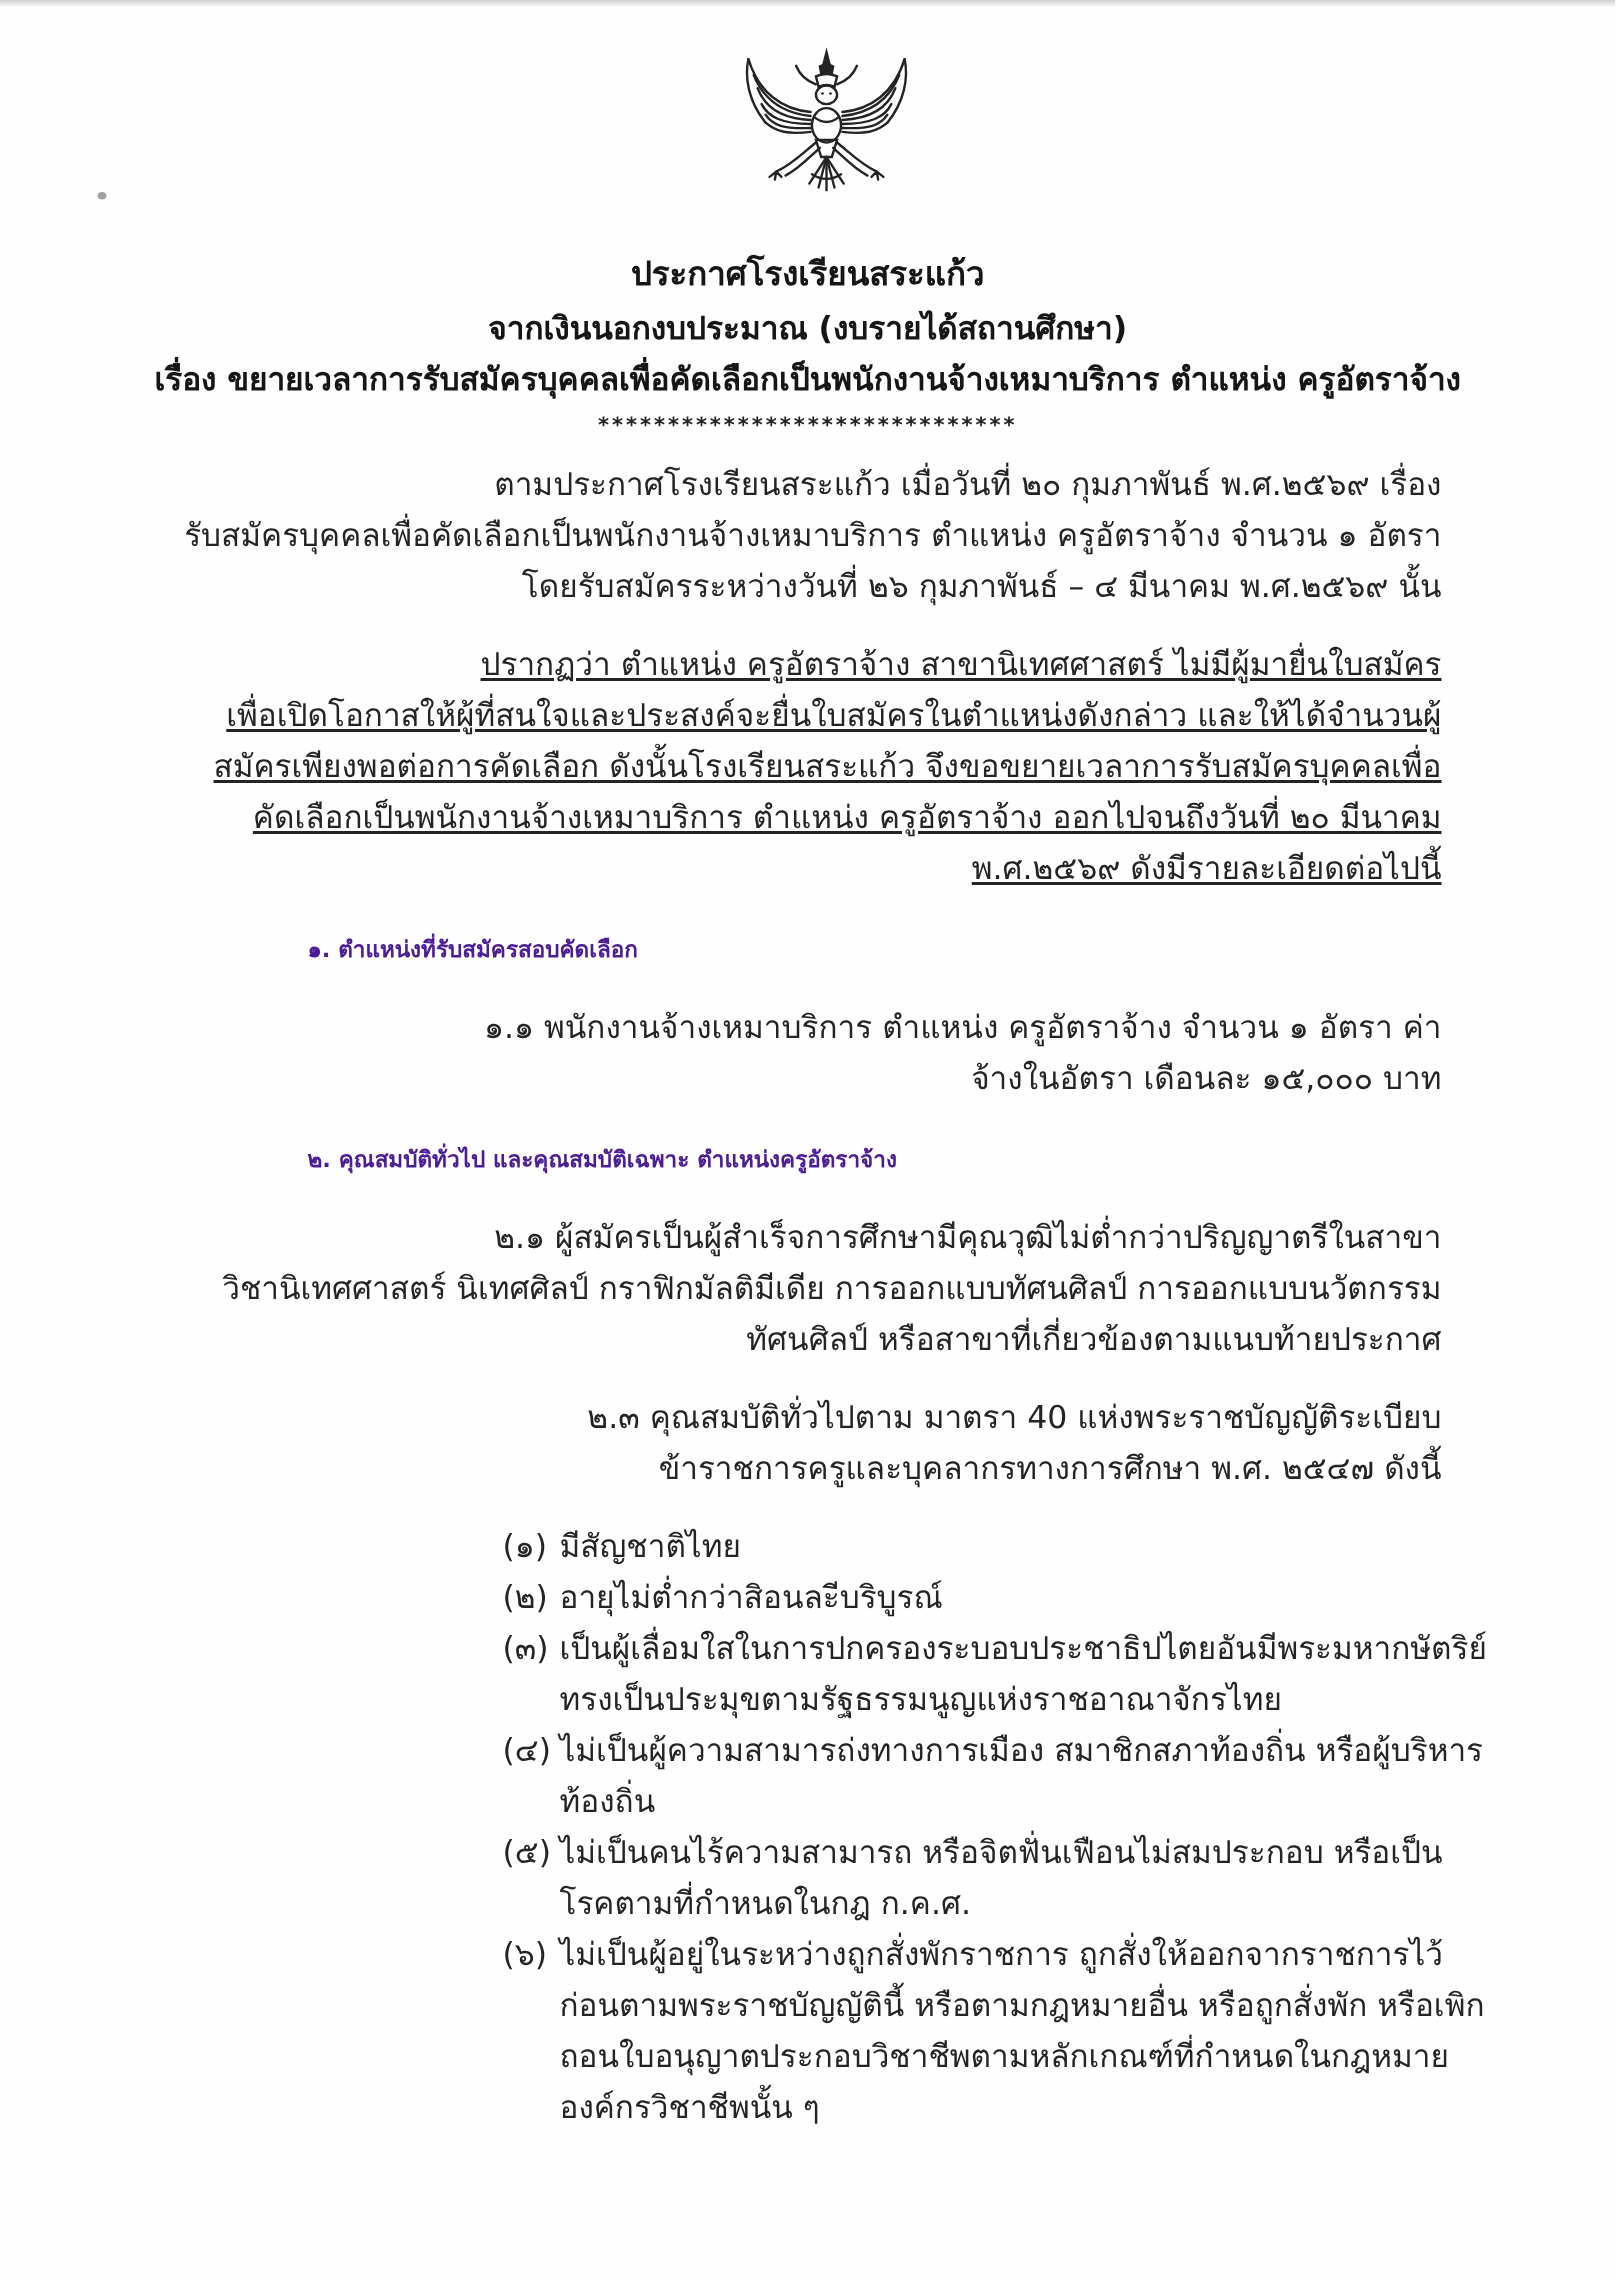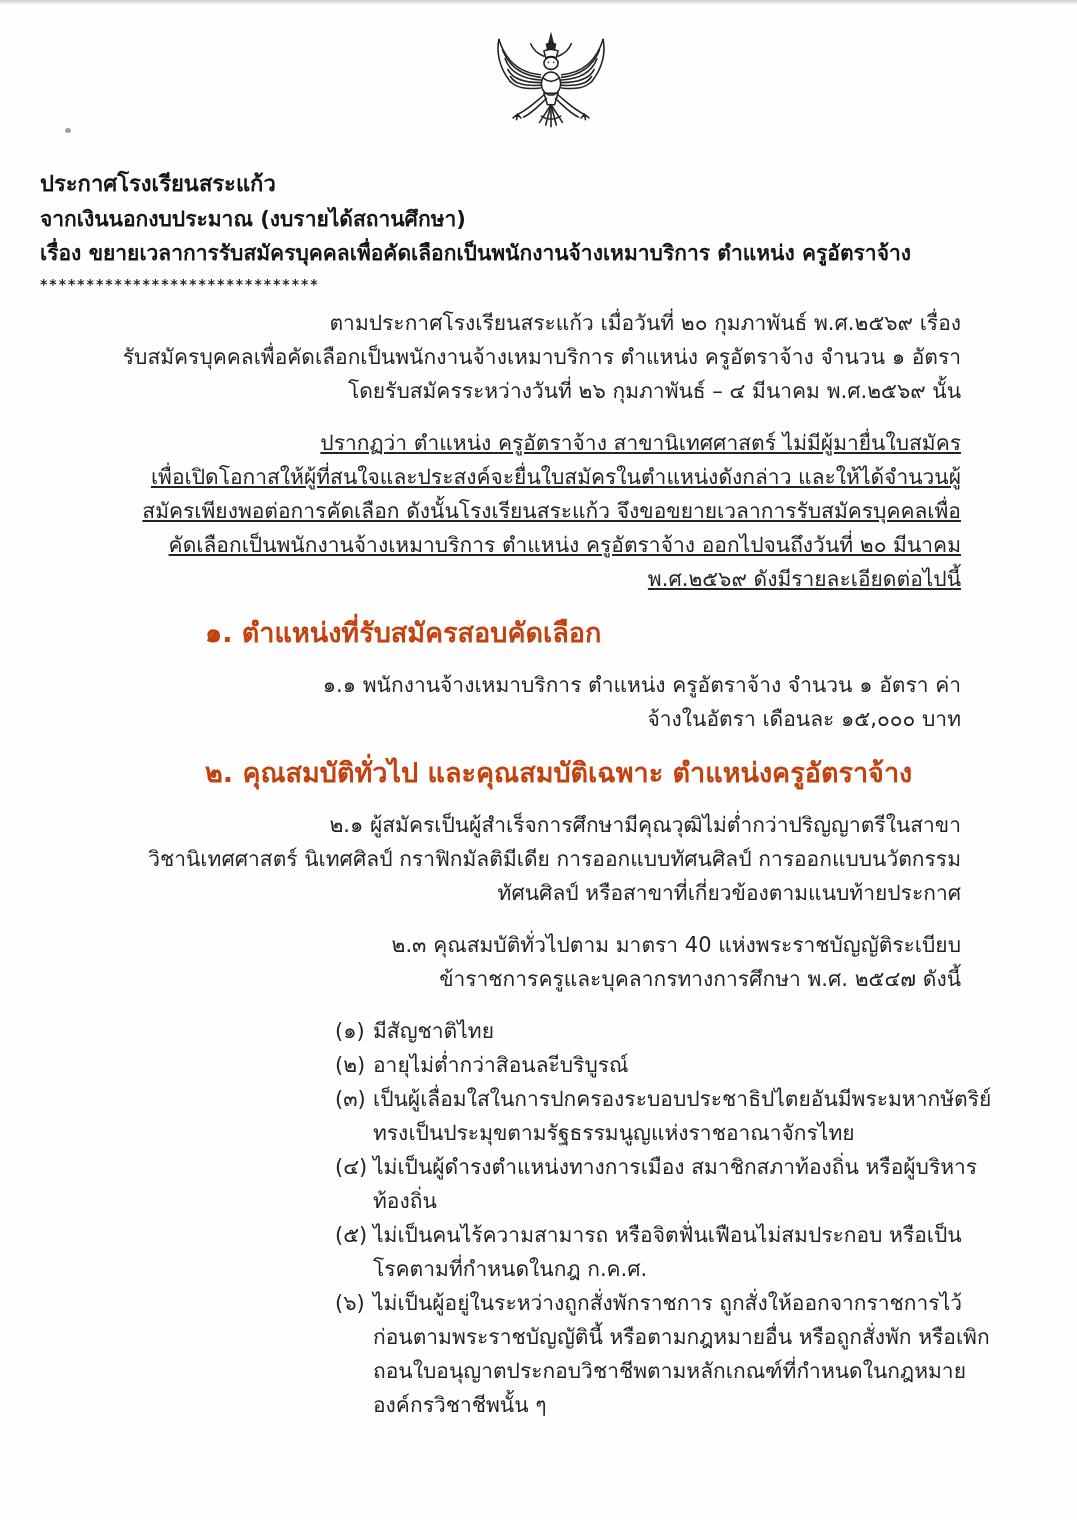--- a/index.html
+++ b/index.html
@@ -19,42 +19,42 @@
   }
   .speck{
     position:absolute;left:65px;top:128px;width:6px;height:5px;
     background:#8f8f8f;border-radius:50%;opacity:.85;
   }
   .emblem{
     margin:28px auto 0 auto;
     width:150px;height:134px;
     transform:translateX(12px);
   }
-  .title-block{margin-top:4px;padding-left:40px;}
+  .title-block{text-align:center;margin-top:4px;}
   .doc-title{
     font-size:22px;font-weight:bold;color:#161616;line-height:36px;
   }
   .doc-subject{
     font-size:21px;font-weight:bold;color:#161616;line-height:34px;
   }
   .divider{
     font-size:14px;letter-spacing:2px;color:#222;line-height:24px;margin-top:2px;
     font-weight:bold;
   }
   .content{
     padding:0 98px 0 102px;
     font-size:21px;line-height:34px;
   }
   .content p{margin:18px;text-align:right;}
   .indent{text-indent:180px;}
   .mt-sm{margin-top:8px !important;text-decoration:underline;}
   .mt-md{margin-top:10px !important;}
   h3.sec{
     margin:20px 0 0 103px;
-    font-size:27px;font-weight:bold;color:#c2410c;line-height:34px;
+    font-size:15px;font-weight:bold;color:#4c1d95;line-height:34px;
   }
   .sublist{
     margin:0 0 0 233px;
     width:660px;
   }
   .sub-item{display:flex;align-items:flex-start;}
   .sub-item .num{flex:0 0 38px;}
   .sub-item .txt{flex:1;}
   svg .ink{stroke:#242424;fill:none;stroke-width:1.8;stroke-linecap:round;}
   svg .fill{fill:#242424;stroke:none;}
@@ -142,21 +142,21 @@
       <div class="sub-item">
         <span class="num">(๒)</span>
         <span class="txt">อายุไม่ต่ำกว่าสิอนละีบริบูรณ์</span>
       </div>
       <div class="sub-item">
         <span class="num">(๓)</span>
         <span class="txt">เป็นผู้เลื่อมใสในการปกครองระบอบประชาธิปไตยอันมีพระมหากษัตริย์ทรงเป็นประมุขตามรัฐธรรมนูญแห่งราชอาณาจักรไทย</span>
       </div>
       <div class="sub-item">
         <span class="num">(๔)</span>
-        <span class="txt">ไม่เป็นผู้ดำรงตำแหน่งทางการเมือง สมาชิกสภาท้องถิ่น หรือผู้บริหารท้องถิ่น</span>
+        <span class="txt">ไม่เป็นผู้ความสามารถ่งทางการเมือง สมาชิกสภาท้องถิ่น หรือผู้บริหารท้องถิ่น</span>
       </div>
       <div class="sub-item">
         <span class="num">(๕)</span>
         <span class="txt">ไม่เป็นคนไร้ความสามารถ หรือจิตฟั่นเฟือนไม่สมประกอบ หรือเป็นโรคตามที่กำหนดในกฎ ก.ค.ศ.</span>
       </div>
       <div class="sub-item">
         <span class="num">(๖)</span>
         <span class="txt">ไม่เป็นผู้อยู่ในระหว่างถูกสั่งพักราชการ ถูกสั่งให้ออกจากราชการไว้ก่อนตามพระราชบัญญัตินี้ หรือตามกฎหมายอื่น หรือถูกสั่งพัก หรือเพิกถอนใบอนุญาตประกอบวิชาชีพตามหลักเกณฑ์ที่กำหนดในกฎหมายองค์กรวิชาชีพนั้น ๆ</span>
       </div>
     </div>

